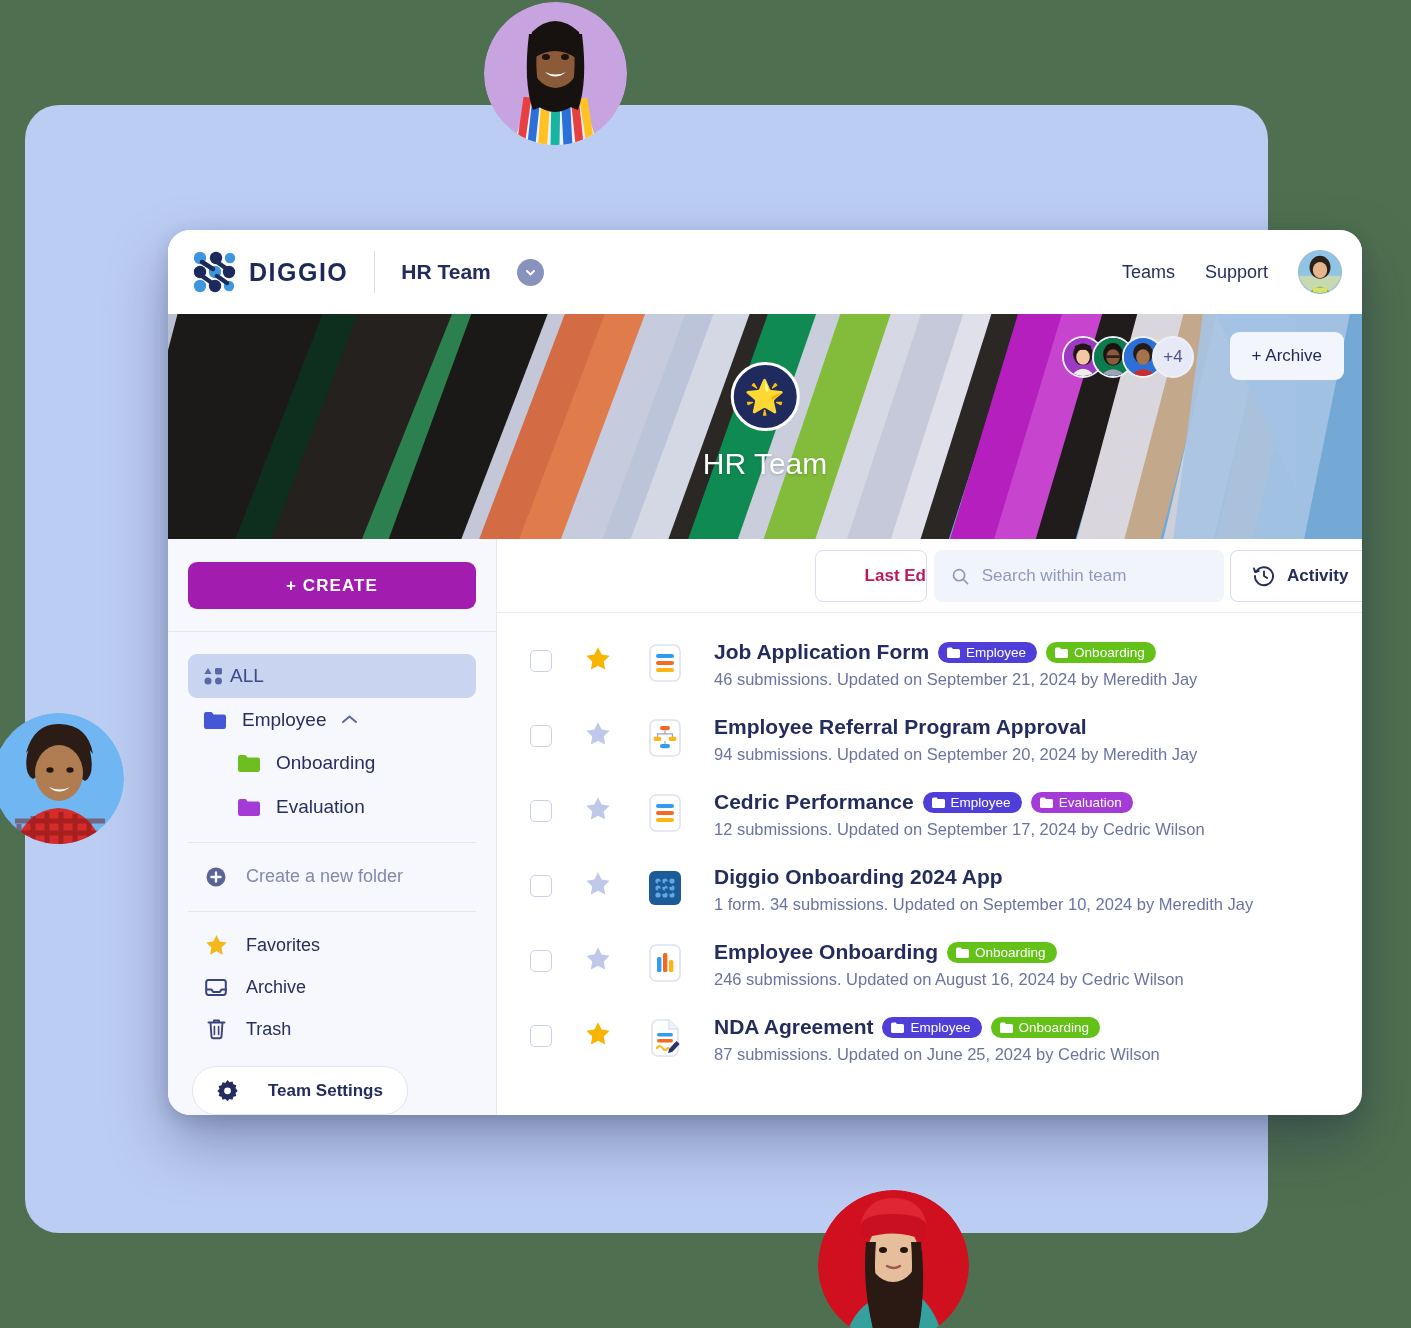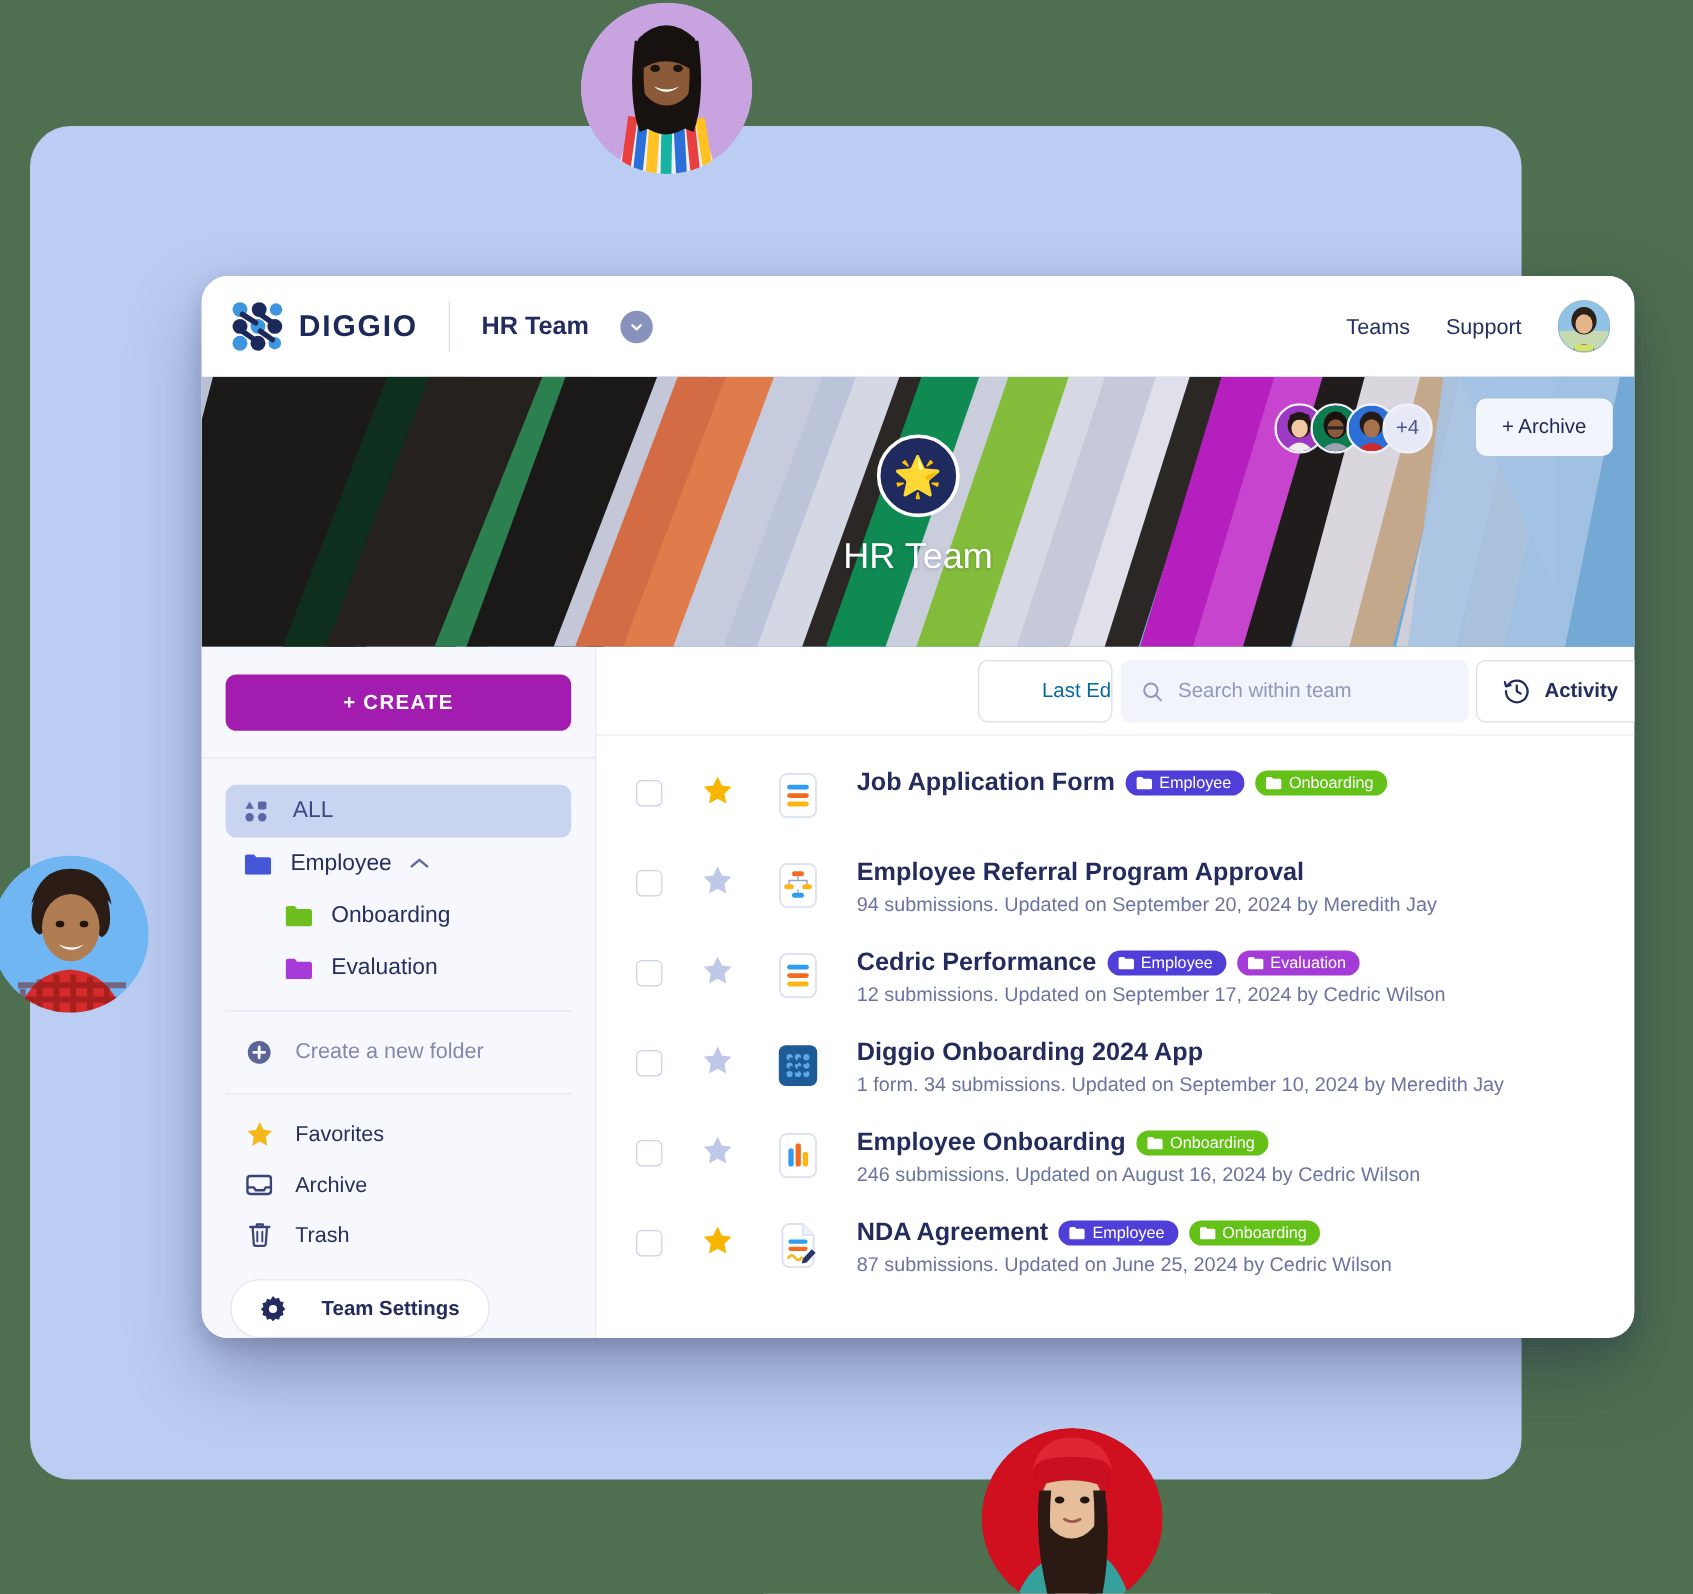--- a/index.html
+++ b/index.html
@@ -128,21 +128,21 @@
     background: #a21caf; color: #fff;
     border: none; border-radius: 9px;
     font-size: 17px; font-weight: 700; letter-spacing: 1.1px;
     cursor: pointer; font-family: inherit;
   }
   .side-div { height: 1px; background: #E2E6F3; margin: 22px -20px 0 -20px; }
   .side-div.inner { margin: 13px 0 13px 0; }
 
   .nav-all {
     margin-top: 22px;
-    height: 48px; display: flex; align-items: center; gap: 20px;
+    height: 48px; display: flex; align-items: center; gap: 6px;
     background: #C9D4F1; border-radius: 9px; padding: 0 16px;
     cursor: pointer;
   }
   .nav-all-label { font-size: 19px; color: #3D4885; }
 
   .folder-row {
     height: 48px; display: flex; align-items: center;
     cursor: pointer; padding-left: 16px;
   }
   .folder-row.child { padding-left: 50px; }
@@ -178,21 +178,21 @@
   .sort-box {
     position: absolute; left: 318px; top: 11px;
     width: 112px; height: 52px;
     border: 1px solid #D8DDEE; border-radius: 8px;
     background: #fff; overflow: hidden;
     display: flex; align-items: center; justify-content: flex-end;
     padding-right: 0;
     cursor: pointer;
   }
   .sort-box span {
-    font-size: 17px; font-weight: 400; color: #0369a1;
+    font-size: 17px; font-weight: 700; color: #be185d;
     white-space: nowrap; padding-right: 0;
   }
   .search-box {
     position: absolute; left: 437px; top: 11px;
     width: 290px; height: 52px;
     background: #F2F4FC; border-radius: 8px;
     display: flex; align-items: center; gap: 13px;
     padding: 0 18px; cursor: text;
   }
   .search-box input {
@@ -535,20 +535,21 @@
                     </svg>
                   <span>Employee</span>
                 </span>
                 <span class="tag" style="background:#63C117">
                   <svg class="tf" viewBox="0 0 13 11">
                       <path d="M0 2a1.6 1.6 0 011.6-1.6h3.1l1.2 1.5h5.5A1.6 1.6 0 0113 3.5v5.9A1.6 1.6 0 0111.4 11H1.6A1.6 1.6 0 010 9.4z" fill="#fff"></path>
                     </svg>
                   <span>Onboarding</span>
                 </span>
               </div>
+              <div class="row-sub">46 submissions. Updated on September 21, 2024 by Meredith Jay</div>
             </div>
           </div>
 
           <div class="row">
             <div class="cb"></div>
             <span class="star-btn">
               <svg width="26" height="25" viewBox="0 0 24 23">
                 <path d="M12 1l3.3 6.9 7.4 1-5.4 5.3 1.3 7.5L12 18.1 5.4 21.7l1.3-7.5L1.3 8.9l7.4-1z" fill="#BFC8E8"></path>
               </svg>
             </span>

